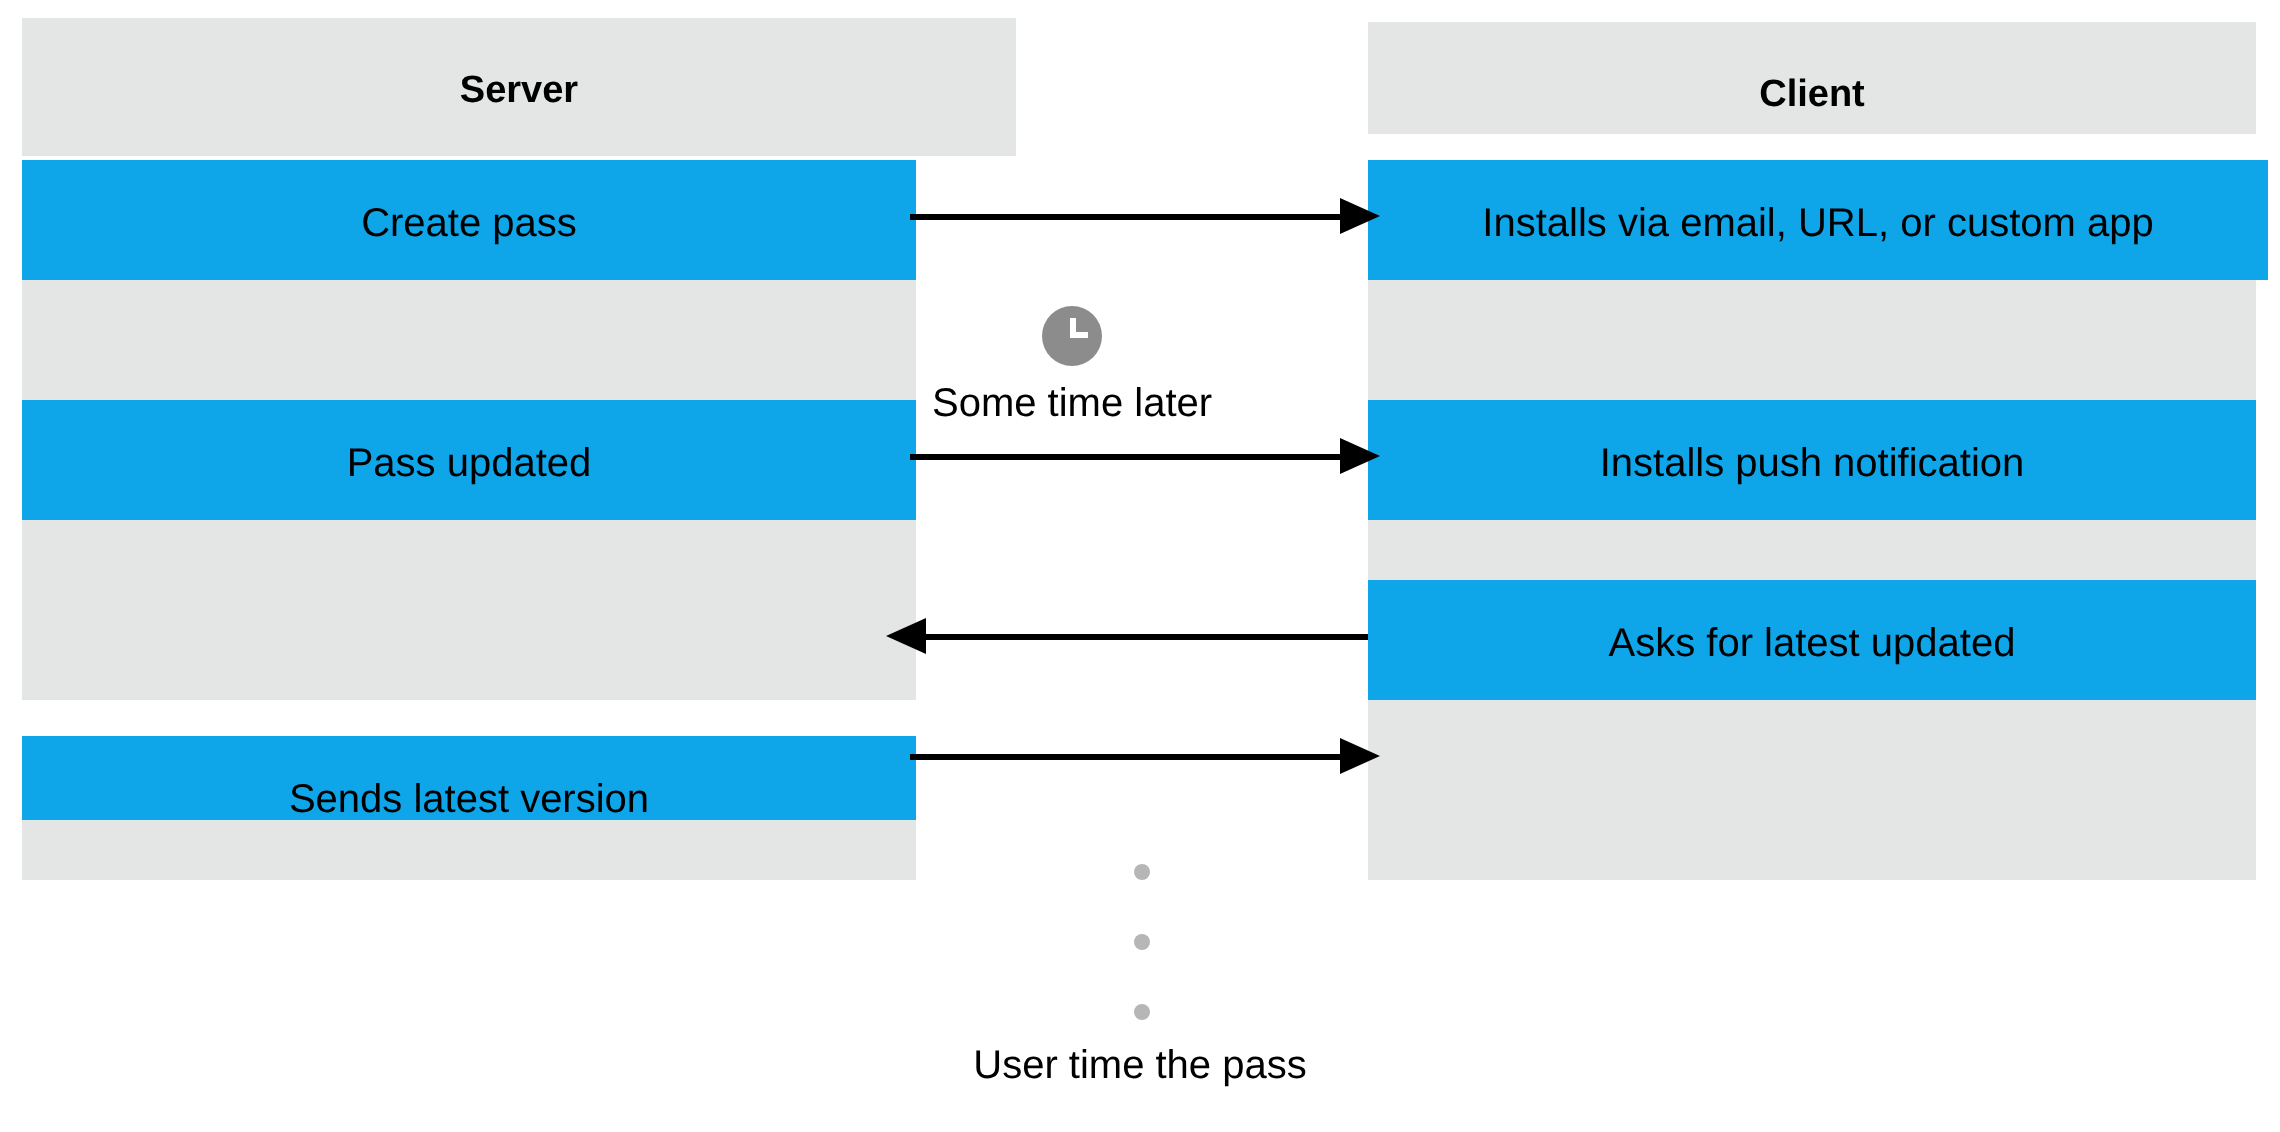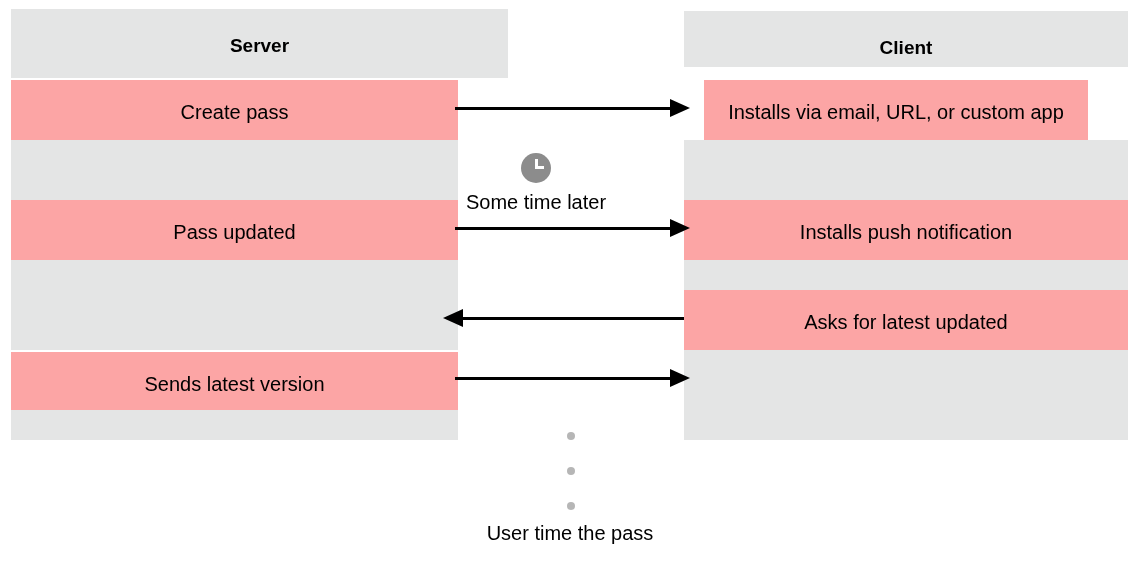--- a/index.html
+++ b/index.html
@@ -20,21 +20,21 @@
   }
   .lane {
     position: absolute;
     box-sizing: border-box;
   }
   .band {
     position: absolute;
     box-sizing: border-box;
   }
   .band.gray  { background: #e4e5e5; }
-  .band.blue  { background: #fca5a5; }
+  .band.blue  { background: #0ea5e9; }
 
   .band-label {
     position: absolute;
     left: 0;
     right: 0;
     text-align: center;
     font-size: 20px;
     line-height: 1;
     color: #000000;
     white-space: nowrap;
@@ -139,34 +139,34 @@
     </div>
 
     <div class="band gray" style="left:11px; top:140px; width:447px; height:60px;"></div>
 
     <div class="band blue" style="left:11px; top:200px; width:447px; height:60px;">
       <div class="band-label" style="top:22px;">Pass updated</div>
     </div>
 
     <div class="band gray" style="left:11px; top:260px; width:447px; height:90px;"></div>
 
-    <div class="band blue" style="left:11px; top:352px; width:447px; height:60px;">
+    <div class="band blue" style="left:11px; top:368px; width:447px; height:60px;">
       <div class="band-label" style="top:22px;">Sends latest version</div>
     </div>
 
     <div class="band gray" style="left:11px; top:410px; width:447px; height:30px;"></div>
   </div>
 
   <div class="lane">
 
     <div class="band gray" style="left:684px; top:11px; width:444px; height:56px;">
       <div class="band-label header" style="top:27px;">Client</div>
     </div>
 
-    <div class="band blue" style="left:704px; top:80px; width:384px; height:60px;">
+    <div class="band blue" style="left:684px; top:80px; width:450px; height:60px;">
       <div class="band-label" style="top:22px;">Installs via email, URL, or custom app</div>
     </div>
 
     <div class="band gray" style="left:684px; top:140px; width:444px; height:60px;"></div>
 
     <div class="band blue" style="left:684px; top:200px; width:444px; height:60px;">
       <div class="band-label" style="top:22px;">Installs push notification</div>
     </div>
 
     <div class="band gray" style="left:684px; top:260px; width:444px; height:30px;"></div>

